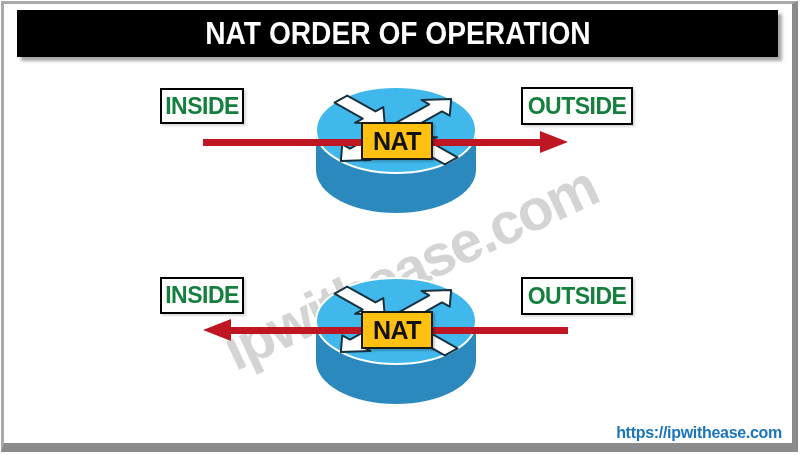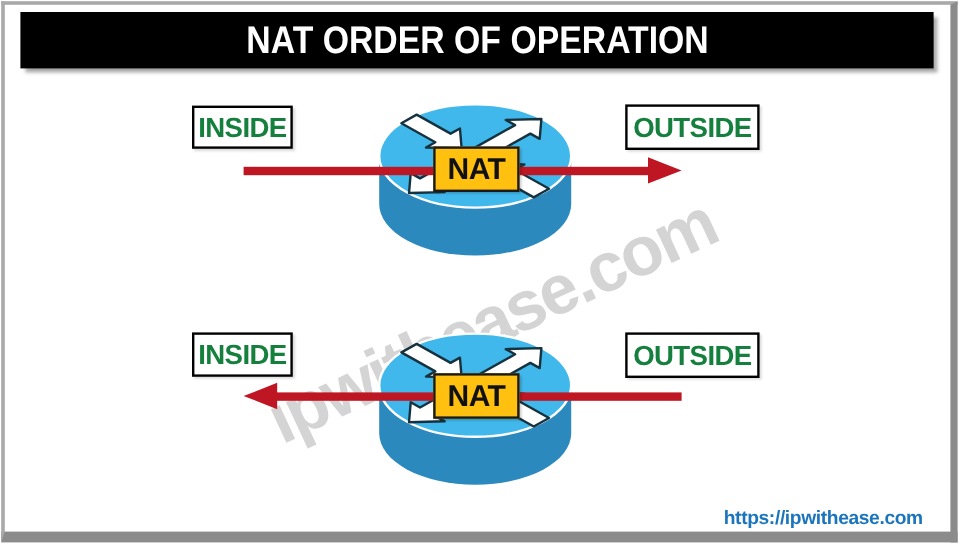--- a/index.html
+++ b/index.html
@@ -56,21 +56,21 @@
   
   .natbox { position:absolute; width:72px; height:38px; z-index:3;
             background:var(--nat-bg,#ffc010); border:2px solid #1a1a1a;
             display:flex; align-items:center; justify-content:center;
             font-weight:bold; font-size:25px; color:#111; letter-spacing:-0.5px;
             box-shadow:2px 2px 2px rgba(0,0,0,0.2); }
   .r1-nat { left:361px; top:122px; }
   .r2-nat { left:361px; top:311px; }
 
   
-  .footer-url { position:absolute; right:31px; bottom:13px; z-index:2;
+  .footer-url { position:absolute; right:18px; bottom:13px; z-index:2;
                 color:var(--url-blue,#1b75bc); font-weight:bold; font-size:16px;
                 letter-spacing:-0.3px; text-decoration:none; }
 </style>
 </head>
 <body>
 
 <div class="canvas">
 
   <svg width="0" height="0" style="position:absolute" aria-hidden="true">
     <symbol id="router-sym" viewBox="0 0 170 132">

